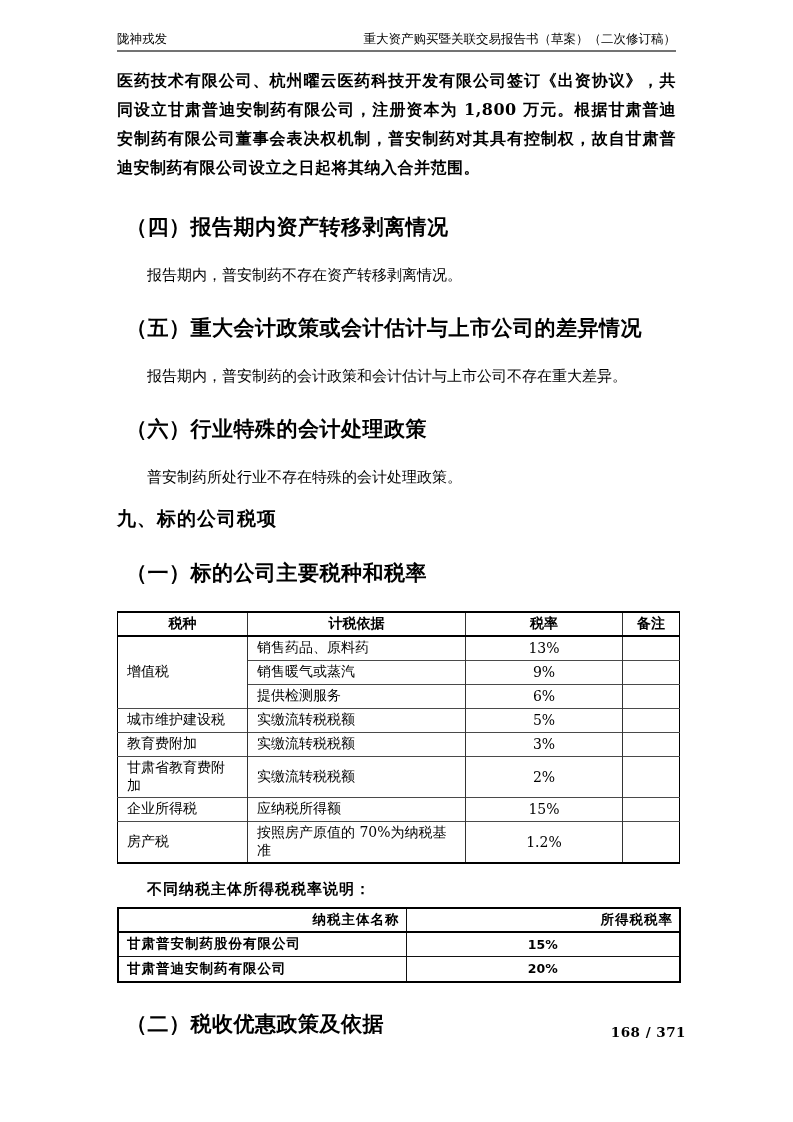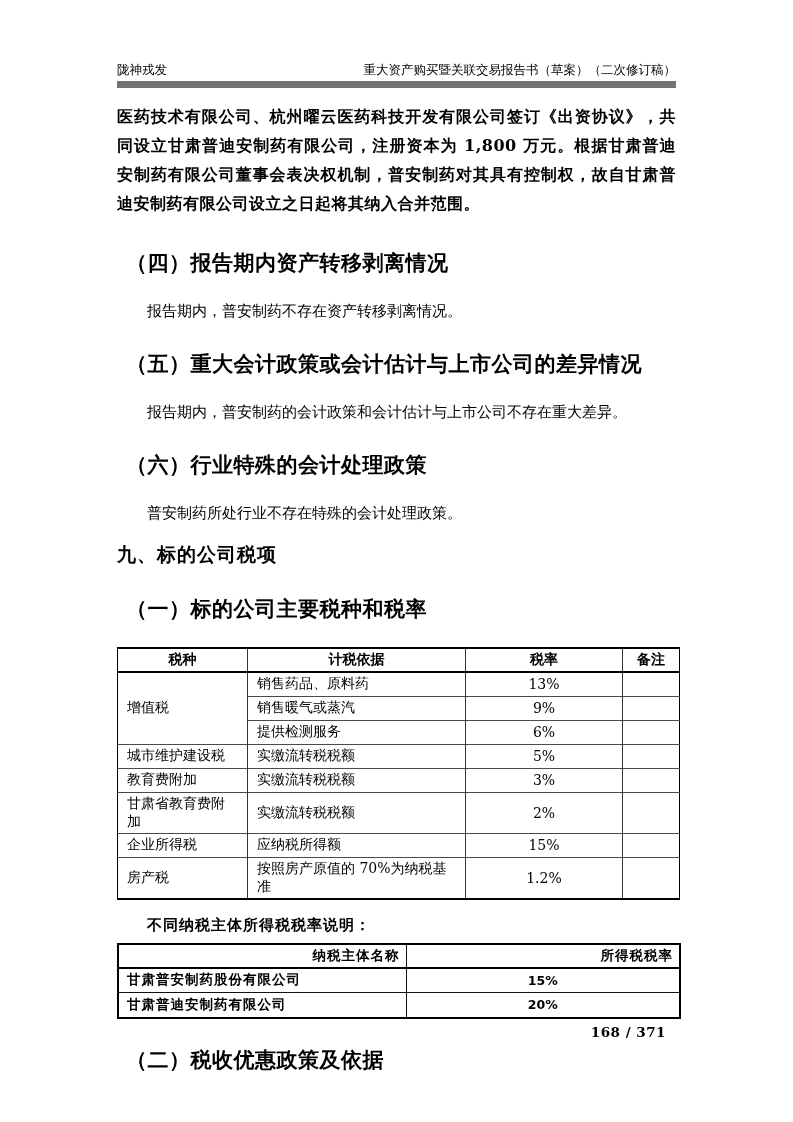--- a/index.html
+++ b/index.html
@@ -11,22 +11,22 @@
     color: #000;
     font-family: "DejaVu Serif", "Liberation Serif", serif;
     overflow: hidden;
     box-sizing: border-box;
   }
   .content { padding: 0 117px; }
 
   
   .hdr {
     display: flex; justify-content: space-between; align-items: flex-end;
-    padding-top: 61px; padding-bottom: 3px;
-    border-bottom: 7px solid #737373;
+    padding-top: 30px; padding-bottom: 3px;
+    border-bottom: 2px solid #737373;
     font-size: 12.5px; line-height: 17px;
   }
   .hdr .left  { white-space: nowrap; }
   .hdr .right { white-space: nowrap; }
 
   
   .intro {
     margin: 14px 0 0 0;
     font-size: 16px; font-weight: bold;
     line-height: 29px; letter-spacing: 0.5px;
@@ -79,21 +79,21 @@
   .t2 thead tr { border-bottom: 2px solid #000; }
   .t2 tbody tr { border-top: 1.5px solid #111; }
   .t2 td { height: 25px; padding: 2px 8px; font-weight: bold; }
   .t2 td.c { text-align: center;
              font-family: "DejaVu Sans", "Liberation Sans", sans-serif;
              font-size: 12.5px; letter-spacing: 0; }
   .t2 .vr { border-right: 1.5px solid #111; }
 
   
   .pagenum {
-    position: absolute; right: 127px; bottom: 82px;
+    position: absolute; right: 107px; bottom: 82px;
     font-size: 13.5px; font-weight: bold; letter-spacing: 0.5px; margin-top: 8px;
   }
 </style>
 </head>
 <body>
 
 <div class="page">
   <div class="content">
 
     <div class="hdr">

